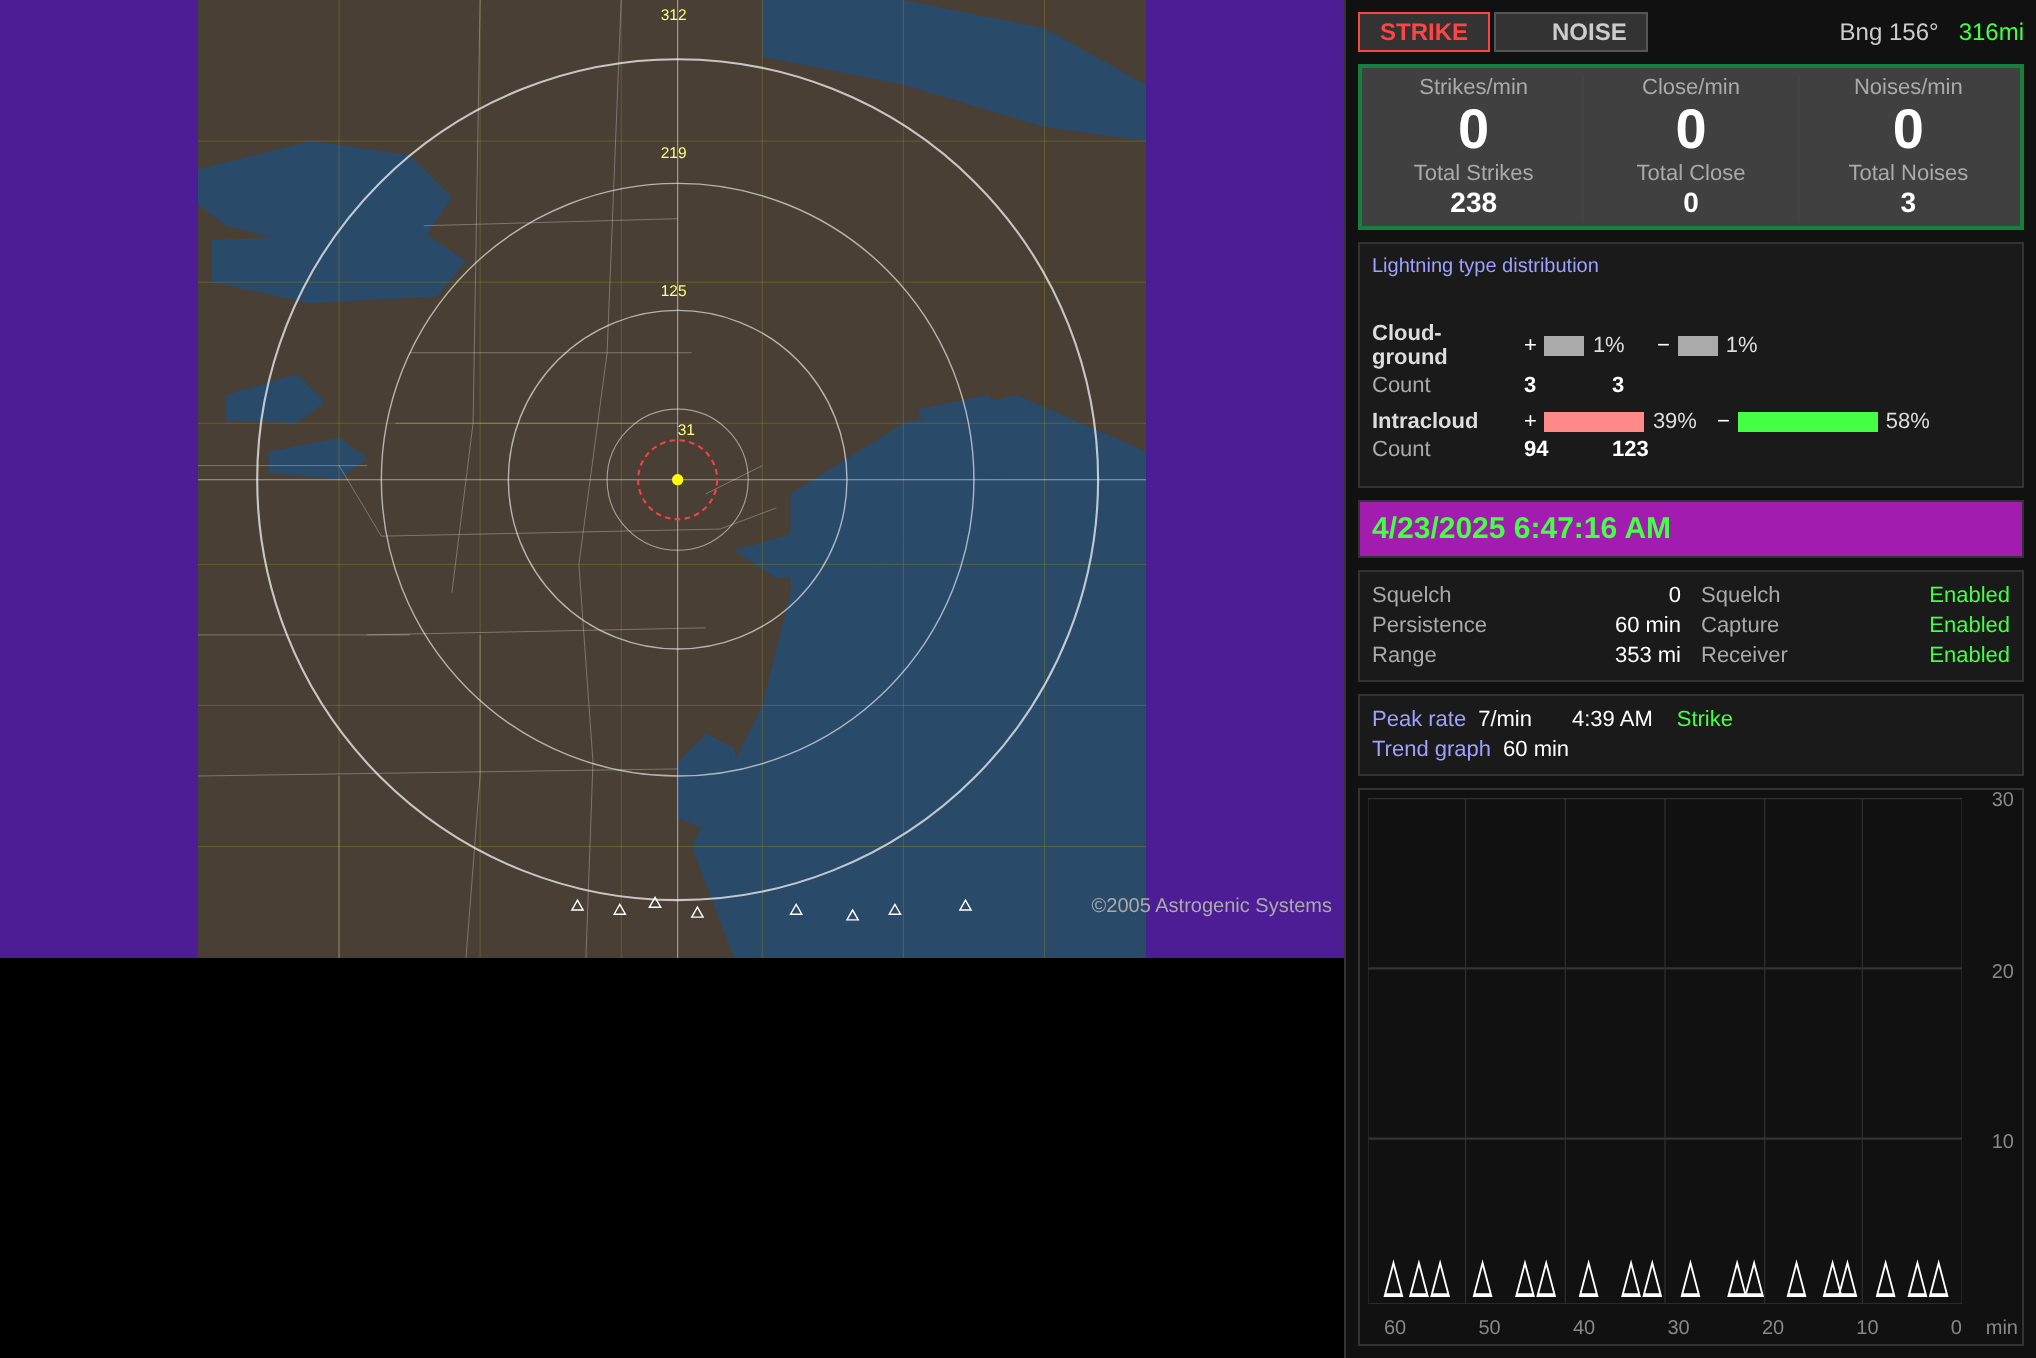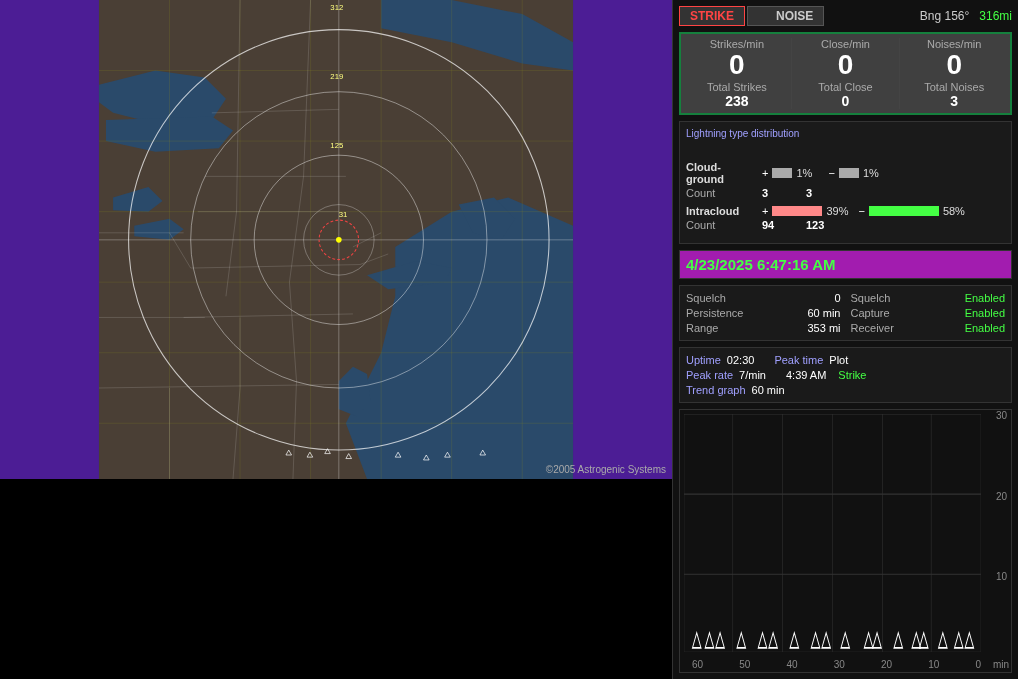--- a/index.html
+++ b/index.html
@@ -19,21 +19,21 @@
       width: 672px;
       height: 479px;
       position: relative;
       background: #4c1d95;
       overflow: hidden;
       flex-shrink: 0;
     }
 
     .copyright {
       position: absolute;
-      bottom: 4px;
+      bottom: 20px;
       right: 6px;
       color: #aaa;
       font-size: 10px;
     }
 
     
     #sidebar {
       width: 346px;
       height: 679px;
       background: #111;
@@ -555,30 +555,20 @@
       <div class="settings-row">
         <span class="settings-key">Receiver</span>
         <span class="settings-val-green">Enabled</span>
       </div>
     </div>
   </div>
 
   <div class="perf-section">
     <div class="perf-row">
       <div class="perf-item">
-        <span class="perf-key">Uptime</span>
-        <span class="perf-val">02:30</span>
-      </div>
-      <div class="perf-item">
-        <span class="perf-key">Peak time</span>
-        <span class="perf-val">Plot</span>
-      </div>
-    </div>
-    <div class="perf-row">
-      <div class="perf-item">
         <span class="perf-key">Peak rate</span>
         <span class="perf-val">7/min</span>
       </div>
       <div class="perf-item">
         <span class="perf-val">4:39 AM</span>
         <span class="perf-val-green" style="margin-left:6px;">Strike</span>
       </div>
     </div>
     <div class="trend-row">
       <span class="trend-key">Trend graph</span>

